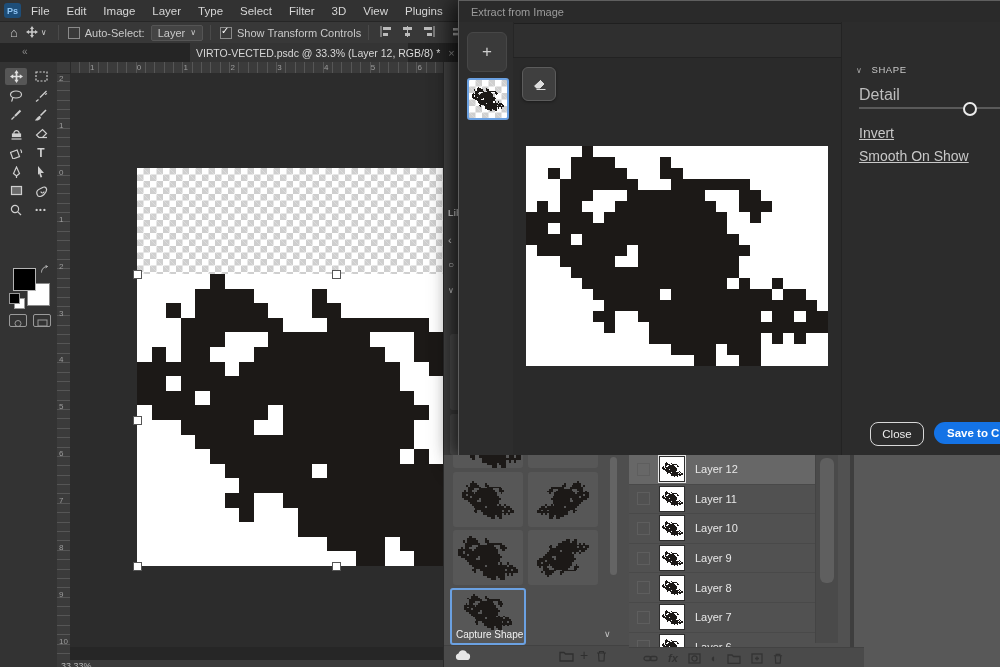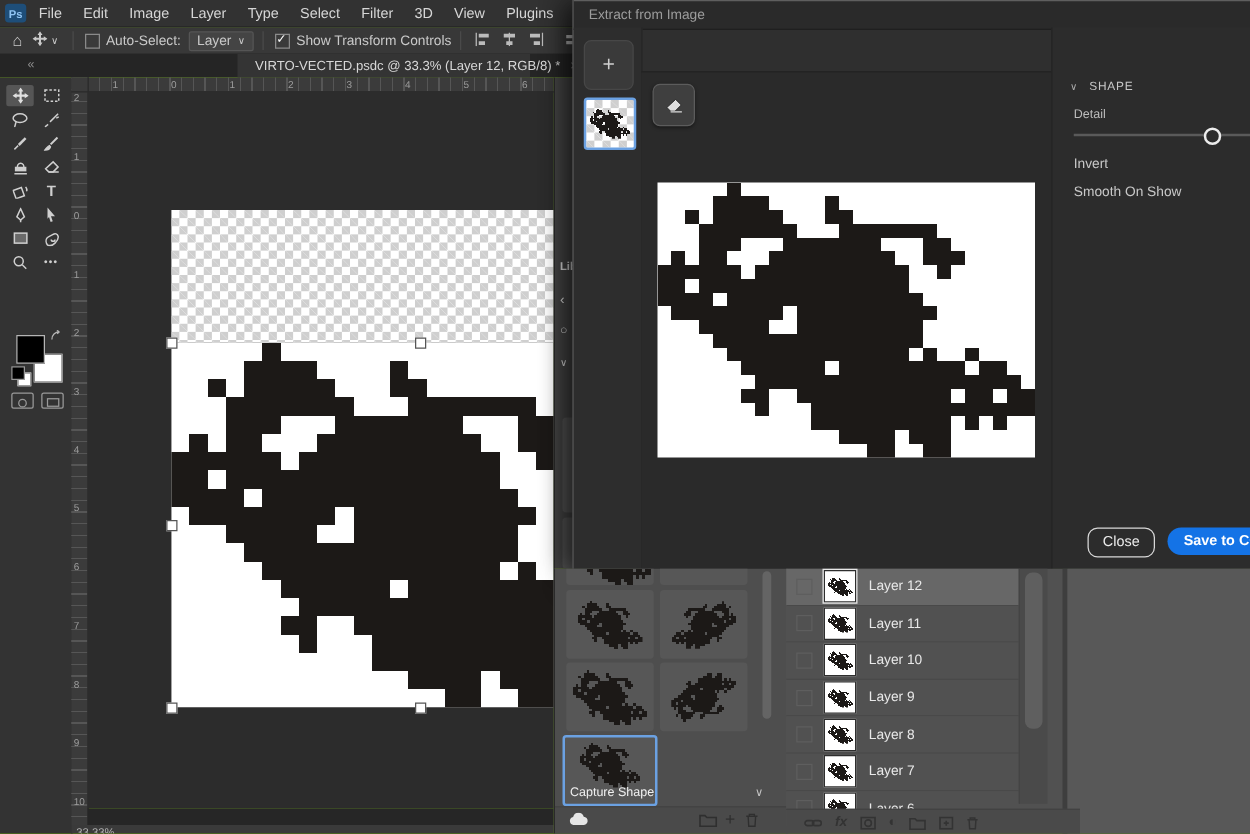--- a/index.html
+++ b/index.html
@@ -12,21 +12,21 @@
   .ps-logo{width:17px;height:15px;margin:0 10px 0 4px;border-radius:3px;background:#1e4e79;color:#8fc4f3;font-size:9px;font-weight:bold;display:flex;align-items:center;justify-content:center;}
   .menu-item{color:#d6d6d6;font-size:11.5px;margin-right:17px;cursor:default;}
   #optionsbar{left:0;top:22px;width:1000px;height:21px;background:#383838;border-bottom:1px solid #262626;display:flex;align-items:center;color:#c9c9c9;font-size:11px;}
   .opt-sep{width:1px;height:15px;background:#4a4a4a;margin:0 7px;}
   .glyph{color:#c9c9c9;}
   .chk{width:10px;height:10px;border:1px solid #8a8a8a;background:#3a3a3a;display:inline-block;margin:0 5px 0 2px;position:relative;}
   .chk.on::after{content:"✓";position:absolute;left:0px;top:-3px;color:#fff;font-size:10px;}
   .dd{display:flex;align-items:center;gap:5px;background:#444;border:1px solid #555;border-radius:2px;padding:1px 6px;margin-left:6px;}
   .align-ico{margin:0 4px;}
   #tabbar{left:0;top:43px;width:1000px;height:19px;background:#252525;}
-  #doc-tab{position:absolute;left:190px;top:0;height:19px;width:218px;background:#343434;display:flex;align-items:center;gap:6px;padding:0 8px;}
+  #doc-tab{position:absolute;left:190px;top:0;height:19px;width:218px;background:#343434;display:flex;align-items:center;gap:6px;padding:0 0;}
   #doc-tab .title{color:#d8d8d8;font-size:10.5px;white-space:nowrap;}
   #doc-tab .close{color:#9a9a9a;font-size:11px;margin-left:2px;}
   .collapse{position:absolute;left:22px;top:3px;color:#8a8a8a;font-size:10px;letter-spacing:-1px;}
   
   #toolbar{left:0;top:62px;width:57px;height:605px;background:#333;border-right:1px solid #262626;}
   .tool{position:absolute;width:22px;height:17px;display:flex;align-items:center;justify-content:center;}
   .tool.sel{background:#565656;border-radius:2px;}
   .tool svg{stroke:#cfcfcf;fill:none;stroke-width:1.2;}
   .tool .txt{color:#cfcfcf;font-size:12px;font-weight:bold;line-height:1;}
   .swatch{position:absolute;border:1px solid #8a8a8a;}
@@ -67,24 +67,24 @@
   #dlg-tabs{position:absolute;left:60px;top:30px;display:flex;gap:26px;}
   .dlg-tab{color:#b5b5b5;font-size:11.5px;padding-bottom:9px;position:relative;}
   .dlg-tab.active{color:#fff;font-weight:bold;}
   .dlg-tab.active::after{content:"";position:absolute;left:0;right:0;bottom:0;height:2px;background:#f5f5f5;}
   #dlg-content{position:absolute;left:54px;top:57px;width:328px;height:398px;background:#2a2a2a;border-top:1px solid #222;}
   .eraser-btn{position:absolute;left:9px;top:9px;width:32px;height:32px;background:#3f3f3f;border:1px solid #5c5c5c;border-radius:6px;box-shadow:0 1px 3px rgba(0,0,0,.4);display:flex;align-items:center;justify-content:center;}
   #dlg-preview{position:absolute;left:13px;top:88px;width:302px;height:220px;background:#fff;}
   #dlg-right{position:absolute;left:382px;top:22px;width:160px;height:433px;background:#2c2c2c;border-left:1px solid #232323;}
   .shape-hdr{position:absolute;left:14px;top:42px;color:#c8c8c8;font-size:9.5px;letter-spacing:.6px;}
   .shape-hdr .chev{margin-right:9px;font-size:8px;color:#aaa;}
-  .detail-lbl{position:absolute;left:17px;top:64px;color:#bdbdbd;font-size:10px;}
+  .detail-lbl{position:absolute;left:17px;top:64px;color:#bdbdbd;font-size:16px;}
   .slider-track{position:absolute;left:17px;top:85px;width:145px;height:2px;background:#5a5a5a;}
   .slider-knob{position:absolute;top:-5px;width:10px;height:10px;border:2px solid #ececec;border-radius:50%;background:#2c2c2c;}
-  .toggle-lbl{position:absolute;left:17px;color:#c8c8c8;font-size:11px;}
+  .toggle-lbl{position:absolute;left:17px;color:#c8c8c8;font-size:14px;text-decoration:underline;}
   .dlg-btn-row{position:absolute;left:0;top:400px;width:542px;height:44px;}
   .btn-close{position:absolute;left:411px;top:22px;width:52px;height:22px;border:1.5px solid #d8d8d8;border-radius:8px;color:#ececec;font-size:11.5px;display:flex;align-items:center;justify-content:center;background:transparent;}
   .btn-save{position:absolute;left:475px;top:22px;width:92px;height:22px;border-radius:12px;color:#fff;font-size:11.5px;font-weight:bold;display:flex;align-items:center;padding-left:13px;}
   
   #layers-panel{left:629px;top:455px;width:371px;height:212px;background:#515151;}
   #layer-rows{position:absolute;left:0;top:0;width:186px;}
   .layer-row{position:relative;height:28.6px;background:#515151;border-bottom:1px solid #494949;display:flex;align-items:center;}
   .layer-row.selected{background:#676767;}
   .eye-box{width:13px;height:13px;margin-left:8px;margin-right:9px;position:relative;}
   .eye-empty{width:11px;height:11px;border:1px solid #5e5e5e;display:none;}

